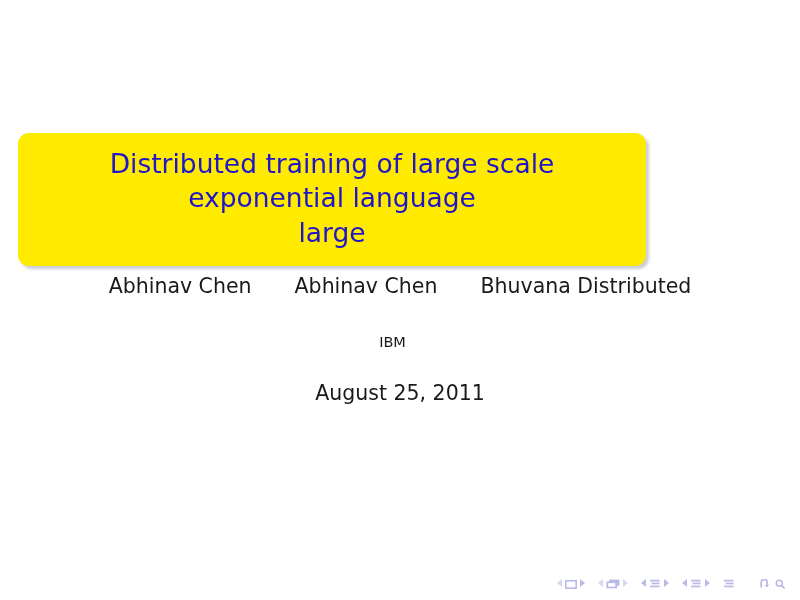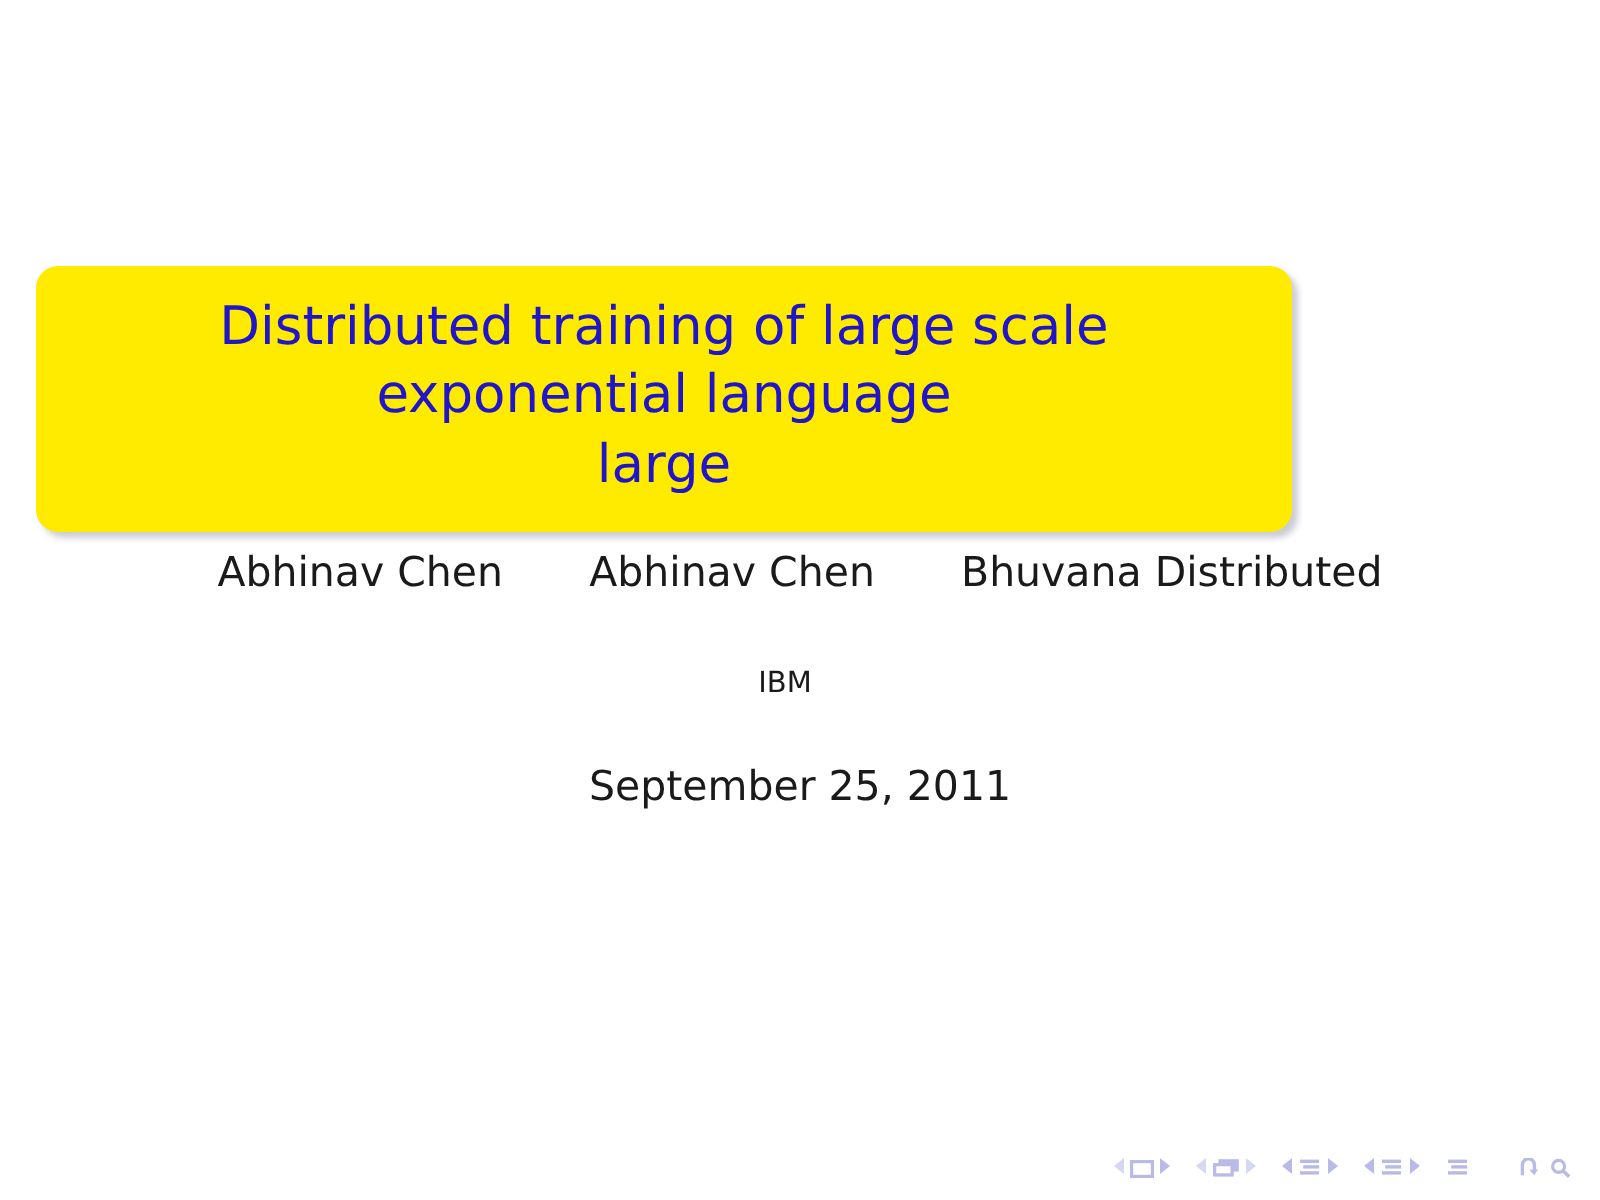--- a/index.html
+++ b/index.html
@@ -138,21 +138,21 @@
   <div class="authors">
     <span class="author">Abhinav Chen</span>
     <span class="author-gap"></span>
     <span class="author">Abhinav Chen</span>
     <span class="author-gap"></span>
     <span class="author">Bhuvana Distributed</span>
   </div>
 
   <div class="institute">IBM</div>
 
-  <div class="date">September 25, 2011</div>
+  <div class="date">August 25, 2011</div>
 
   <div class="navbar">
 
     <div class="nav-group">
       <span class="nav-arrow left dim"></span>
       <span class="nav-sym">
         <svg width="12" height="9" viewBox="0 0 12 9" aria-hidden="true">
           <rect x="0.8" y="0.8" width="10.4" height="7.4" fill="none" stroke="#b9bae6" stroke-width="1.6"></rect>
         </svg>
       </span>

